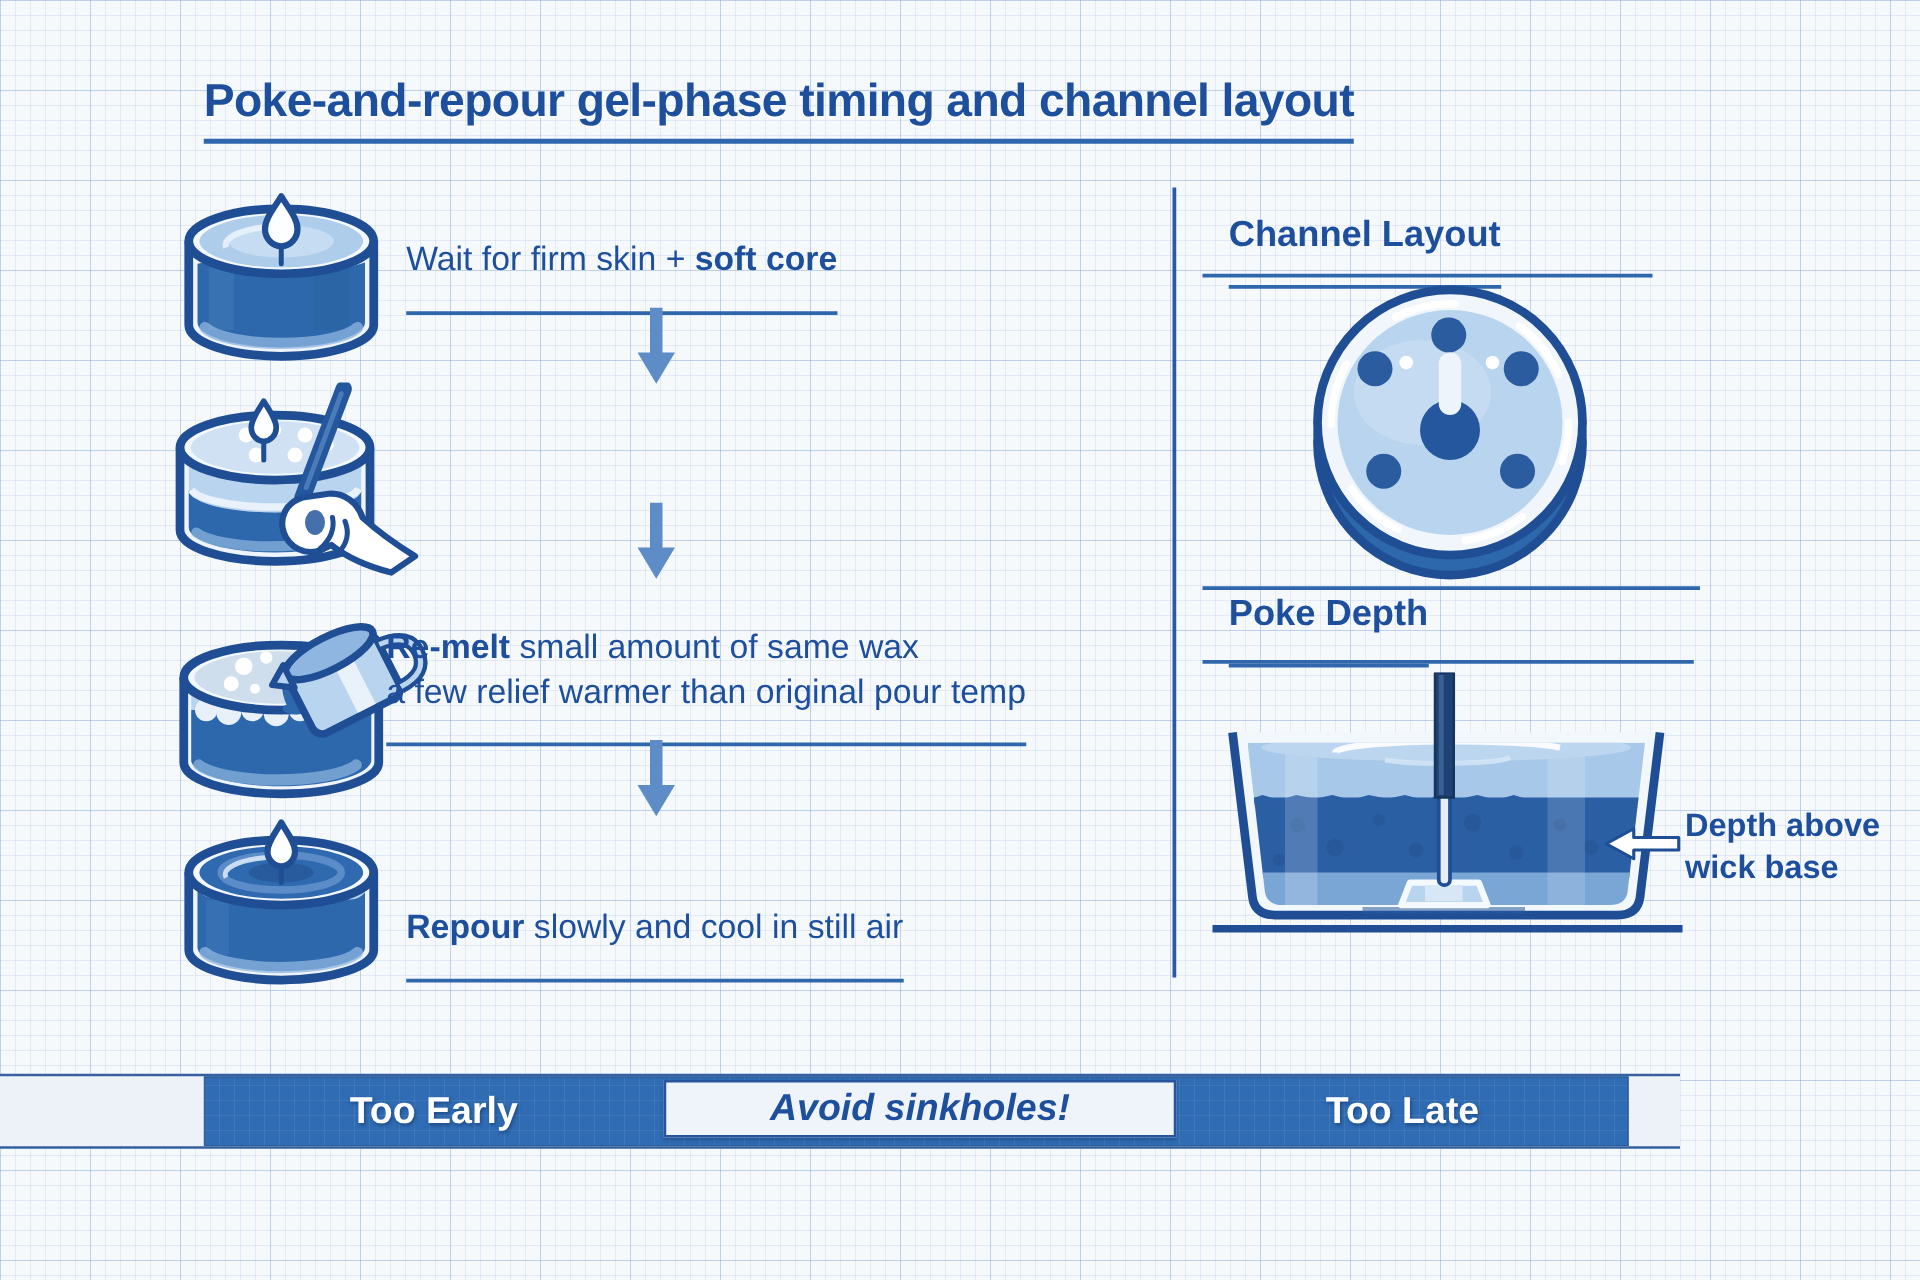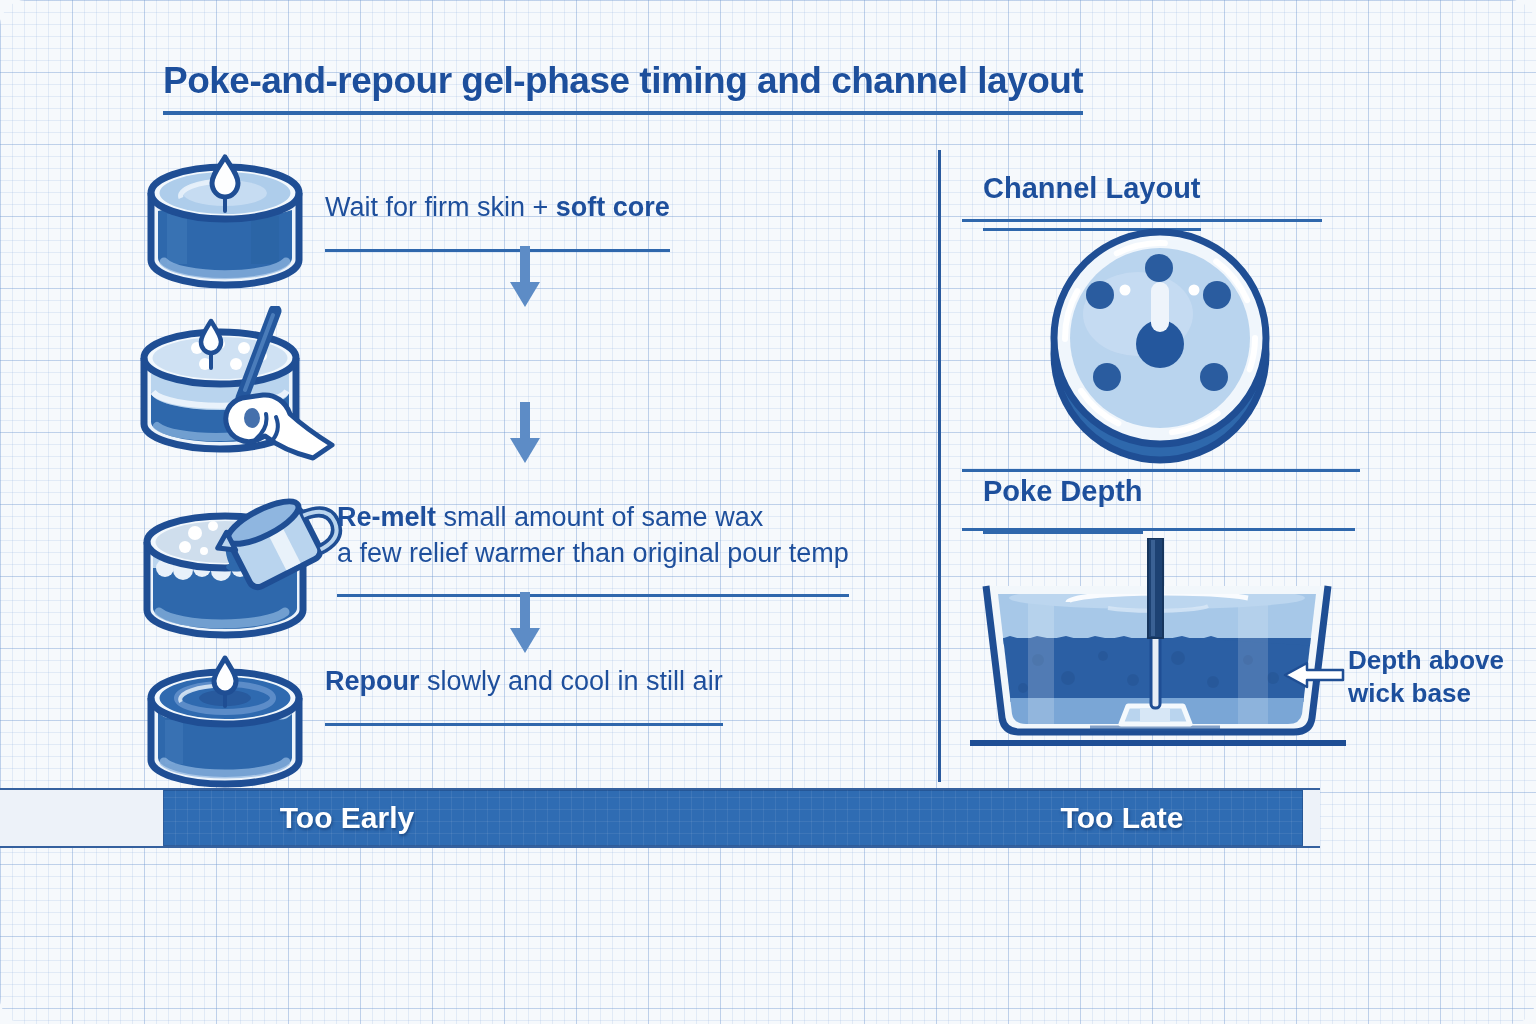--- a/index.html
+++ b/index.html
@@ -10,21 +10,20 @@
   }
   .canvas{
     position:relative;width:1536px;height:1024px;
     background-color:#f6f9fc;
     background-image:
       linear-gradient(rgba(110,150,205,.30) 1px, transparent 1px),
       linear-gradient(90deg, rgba(110,150,205,.30) 1px, transparent 1px),
       linear-gradient(rgba(140,175,220,.20) 1px, transparent 1px),
       linear-gradient(90deg, rgba(140,175,220,.20) 1px, transparent 1px);
     background-size:72px 72px,72px 72px,12px 12px,12px 12px;
-    border-radius:26px;
   }
   .abs{position:absolute;}
   .title{
     left:163px;top:60px;
     font-size:37px;font-weight:700;color:#1d4f9c;letter-spacing:-0.5px;
     padding-bottom:9px;border-bottom:4px solid #2f67ac;
     text-shadow:0 1px 0 rgba(255,255,255,.8);
   }
   .step{
     color:#1e4f9c;font-size:27px;line-height:1.32;
@@ -35,23 +34,23 @@
   .hline{background:#2f67ac;height:3px;}
   .vline{background:#2a5a9e;width:3px;}
   .rtitle{
     font-size:29px;font-weight:700;color:#1d4f9c;
     padding-bottom:23px;border-bottom:3px solid #2f67ac;display:inline-block;
   }
   .annot{
     font-size:26px;font-weight:600;color:#1d4f9c;line-height:1.25;
   }
   .footer-band{
-    left:0;top:788px;width:1320px;height:56px;
+    left:0;top:859px;width:1320px;height:56px;
     background:#edf2f9;
-    border-top:2px solid #35619f;border-bottom:2px solid #35619f;
+    border-top:2px solid #35619f;border-bottom:2px solid #35619f;padding-left:24px;
   }
   .footer-blue{
     position:absolute;left:163px;top:0;width:1140px;height:56px;
     background-color:#2f6cb3;
     background-image:
       repeating-linear-gradient(0deg, rgba(255,255,255,.07) 0 1px, transparent 1px 12px),
       repeating-linear-gradient(90deg, rgba(255,255,255,.07) 0 1px, transparent 1px 12px);
     box-shadow:inset 0 0 0 1px rgba(20,50,100,.35);
   }
   .footer-label{
@@ -175,33 +174,33 @@
     <rect x="12" y="0" width="10" height="38" fill="#5d8cc6"></rect>
     <polygon points="2,36 32,36 17,61" fill="#5d8cc6"></polygon>
   </svg>
 
 
   <svg class="abs" style="left:508px;top:402px" width="34" height="62" viewBox="0 0 34 62">
     <rect x="12" y="0" width="10" height="38" fill="#5d8cc6"></rect>
     <polygon points="2,36 32,36 17,61" fill="#5d8cc6"></polygon>
   </svg>
 
-  <div class="abs" style="left:337px;top:500px">
+  <div class="abs" style="left:309px;top:500px">
     <span class="step">
       <span></span><b>Re-melt</b><span> small amount of same wax</span>
       <div>a few relief warmer than original pour temp</div>
     </span>
   </div>
 
   <svg class="abs" style="left:508px;top:592px" width="34" height="62" viewBox="0 0 34 62">
     <rect x="12" y="0" width="10" height="38" fill="#5d8cc6"></rect>
     <polygon points="2,36 32,36 17,61" fill="#5d8cc6"></polygon>
   </svg>
 
-  <div class="abs" style="left:325px;top:664px">
+  <div class="abs" style="left:325px;top:724px">
     <span class="step"><span></span><b>Repour</b><span> slowly and cool in still air</span></span>
   </div>
 
   <div class="abs vline" style="left:938px;top:150px;height:632px"></div>
 
   <div class="abs" style="left:983px;top:172px">
     <span class="rtitle">Channel Layout</span>
   </div>
   <div class="abs hline" style="left:962px;top:219px;width:360px"></div>
 
@@ -275,17 +274,20 @@
   </svg>
 
   <div class="abs annot" style="left:1348px;top:644px">
     <div>Depth above</div>
     <div>wick base</div>
   </div>
 
   <div class="abs footer-band">
     <div class="footer-blue">
       <div class="footer-label left">Too Early</div>
+      <div class="footer-center-box">
+        <span>Avoid sinkholes!</span>
+      </div>
       <div class="footer-label right">Too Late</div>
     </div>
   </div>
 
 </div>
 
 </body></html>

